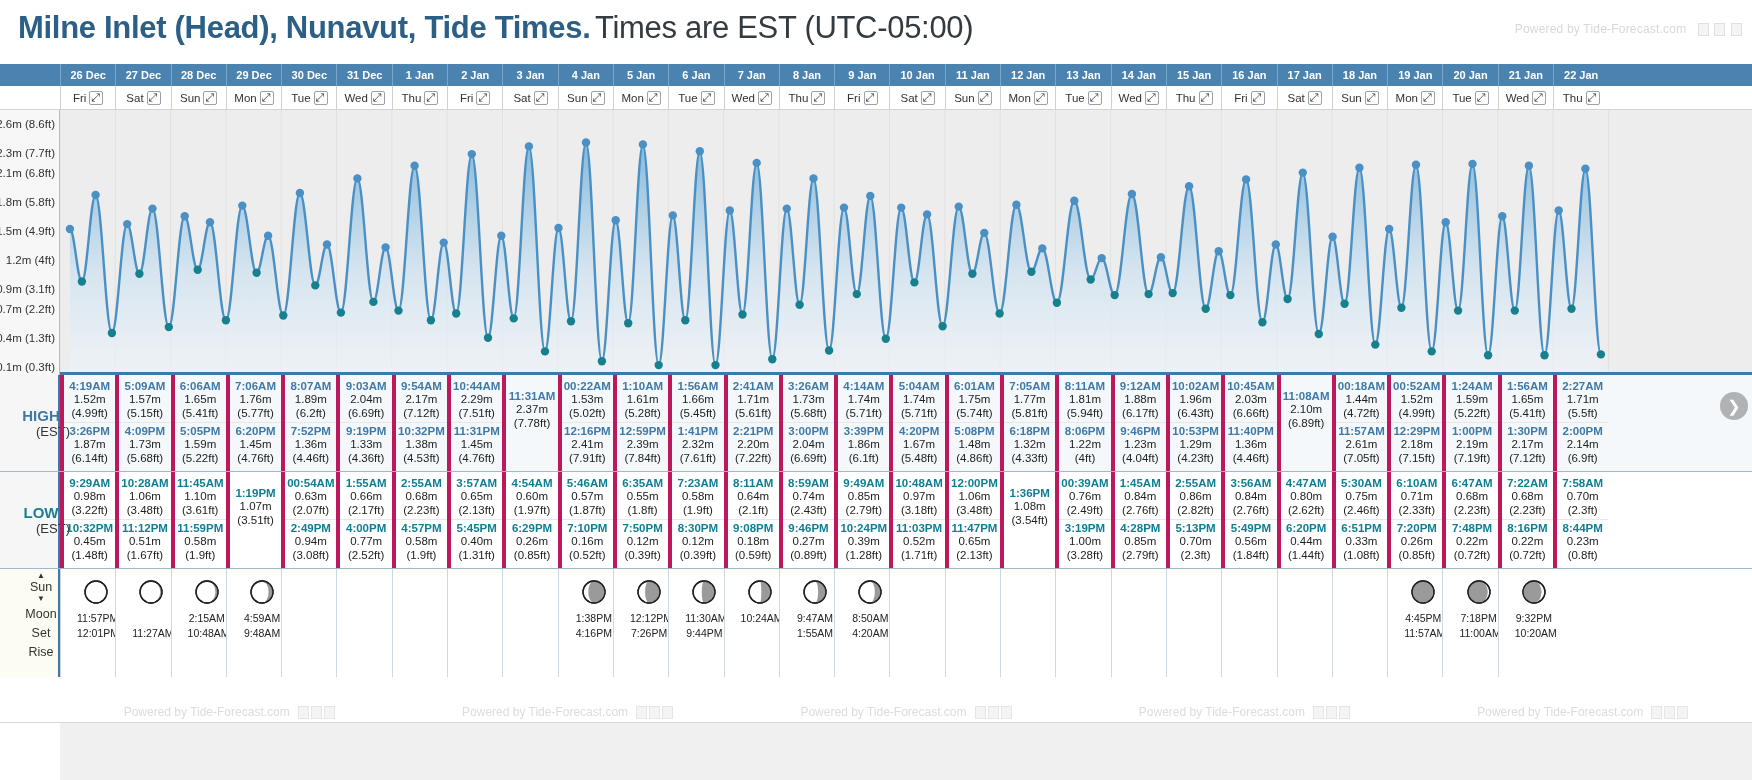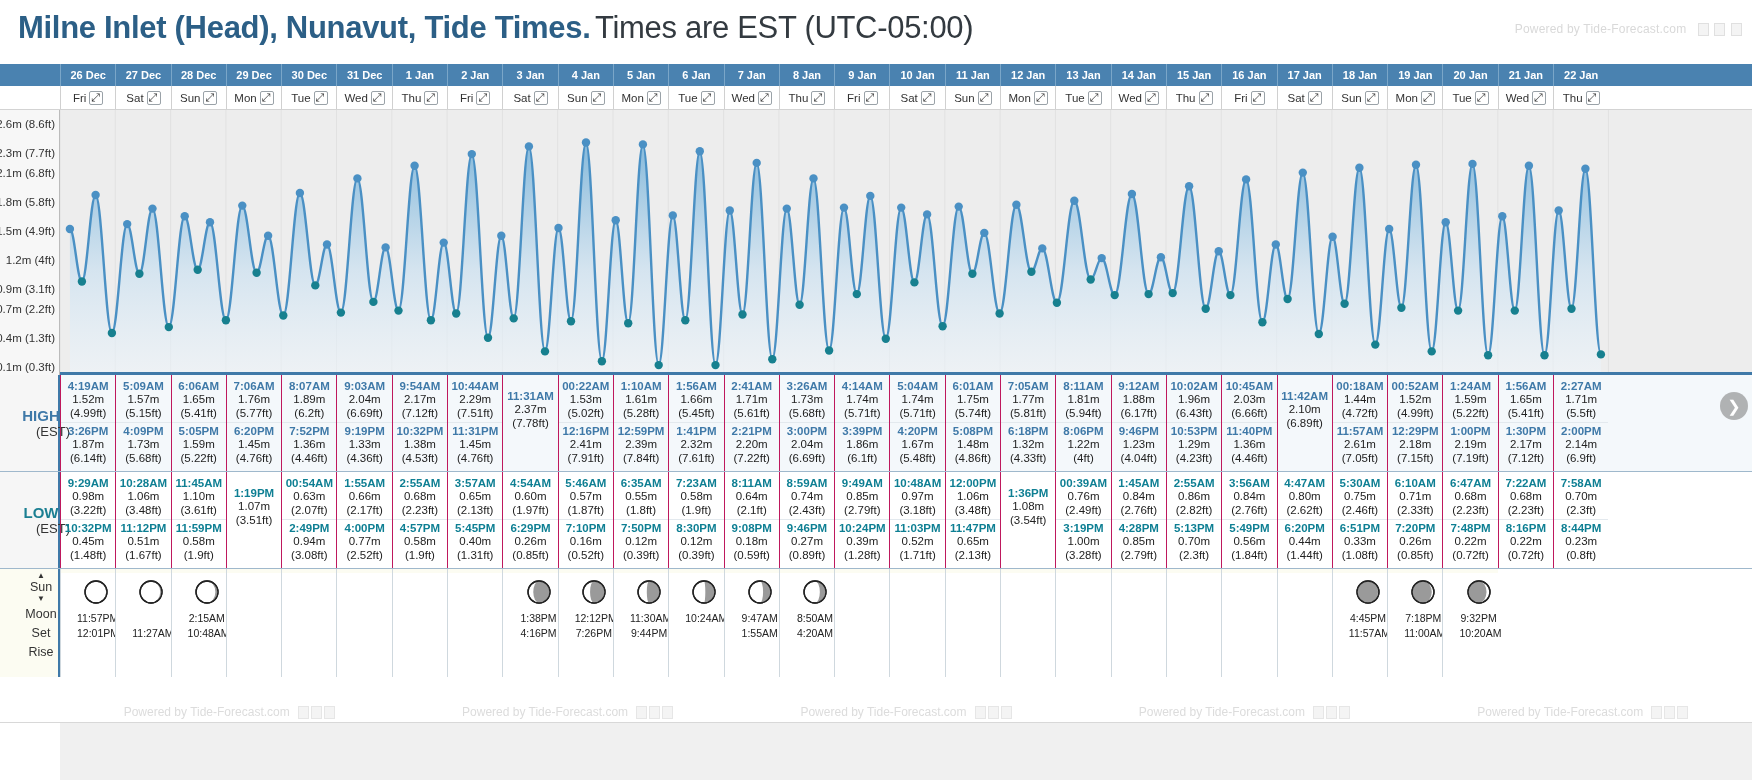--- a/index.html
+++ b/index.html
@@ -84,21 +84,21 @@
   }
   .plot {
     flex:1 1 auto; position:relative; background:#ededed;
     overflow:hidden; border-bottom:3px solid #3f79a8;
   }
   .plot svg { display:block; }
 
   
   .tide-row { border-bottom:1px solid #9fb8cc; }
   .tide-row .lbl { flex-direction:column; background:#f6f6f6; border-right:2px solid #3f79a8;}
-  .tide-row .c { border-left:1px solid #be185d; padding:3px 0 4px; }
+  .tide-row .c { border-left:4px solid #be185d; padding:3px 0 4px; }
   .high-row { background:#f4f8fb; }
   .low-row  { background:#ffffff; }
   .lbl-title { font-size:15px; font-weight:bold; }
   .lbl-sub { font-size:13px; color:#333;margin-left:24px; }
   .high-row .lbl-title { color:#3f79a8; }
   .low-row  .lbl-title { color:#1b7f92; }
 
   .ev { text-align:center; line-height:1.16; padding:2px 0; }
   .ev + .ev { border-top:1px solid #e3e9ee; }
   .ev-time { font-size:11.5px; font-weight:bold; }
@@ -751,21 +751,21 @@
               <div class="ev-ft">(6.66ft)</div>
             </div>
             <div class="ev">
               <div class="ev-time">11:40PM</div>
               <div class="ev-m">1.36m</div>
               <div class="ev-ft">(4.46ft)</div>
             </div>
           </div>
           <div class="c">
             <div class="ev centered">
-              <div class="ev-time">11:42AM</div>
+              <div class="ev-time">11:08AM</div>
               <div class="ev-m">2.10m</div>
               <div class="ev-ft">(6.89ft)</div>
             </div>
           </div>
           <div class="c">
             <div class="ev">
               <div class="ev-time">00:18AM</div>
               <div class="ev-m">1.44m</div>
               <div class="ev-ft">(4.72ft)</div>
             </div>
@@ -1192,20 +1192,29 @@
           <div class="c">
             <div class="moonglyph"><svg width="26" height="26">
                 <circle cx="13" cy="13" r="11" fill="#ffffff" stroke="#222" stroke-width="1.3"></circle>
                 <path d="M 13 2 A 11 11 0 0 1 13 24 A 8.359999999999998 11 0 0 0 13 2 Z" fill="#9a9a9a"></path>
                 <circle cx="13" cy="13" r="11" fill="none" stroke="#222" stroke-width="1.3"></circle>
               </svg></div>
             <div class="mtime">2:15AM</div>
             <div class="mtime">10:48AM</div>
           </div>
           <div class="c">
+            <div class="moonglyph"><svg width="26" height="26">
+                <circle cx="13" cy="13" r="11" fill="#ffffff" stroke="#222" stroke-width="1.3"></circle>
+                <path d="M 13 2 A 11 11 0 0 1 13 24 A 6.600000000000001 11 0 0 0 13 2 Z" fill="#9a9a9a"></path>
+                <circle cx="13" cy="13" r="11" fill="none" stroke="#222" stroke-width="1.3"></circle>
+              </svg></div>
+            <div class="mtime">4:59AM</div>
+            <div class="mtime">9:48AM</div>
+          </div>
+          <div class="c">
             <div class="moonglyph" style="height: 32px;"></div>
             <div class="mtime">&nbsp;</div>
             <div class="mtime">&nbsp;</div>
           </div>
           <div class="c">
             <div class="moonglyph" style="height: 32px;"></div>
             <div class="mtime">&nbsp;</div>
             <div class="mtime">&nbsp;</div>
           </div>
           <div class="c">

